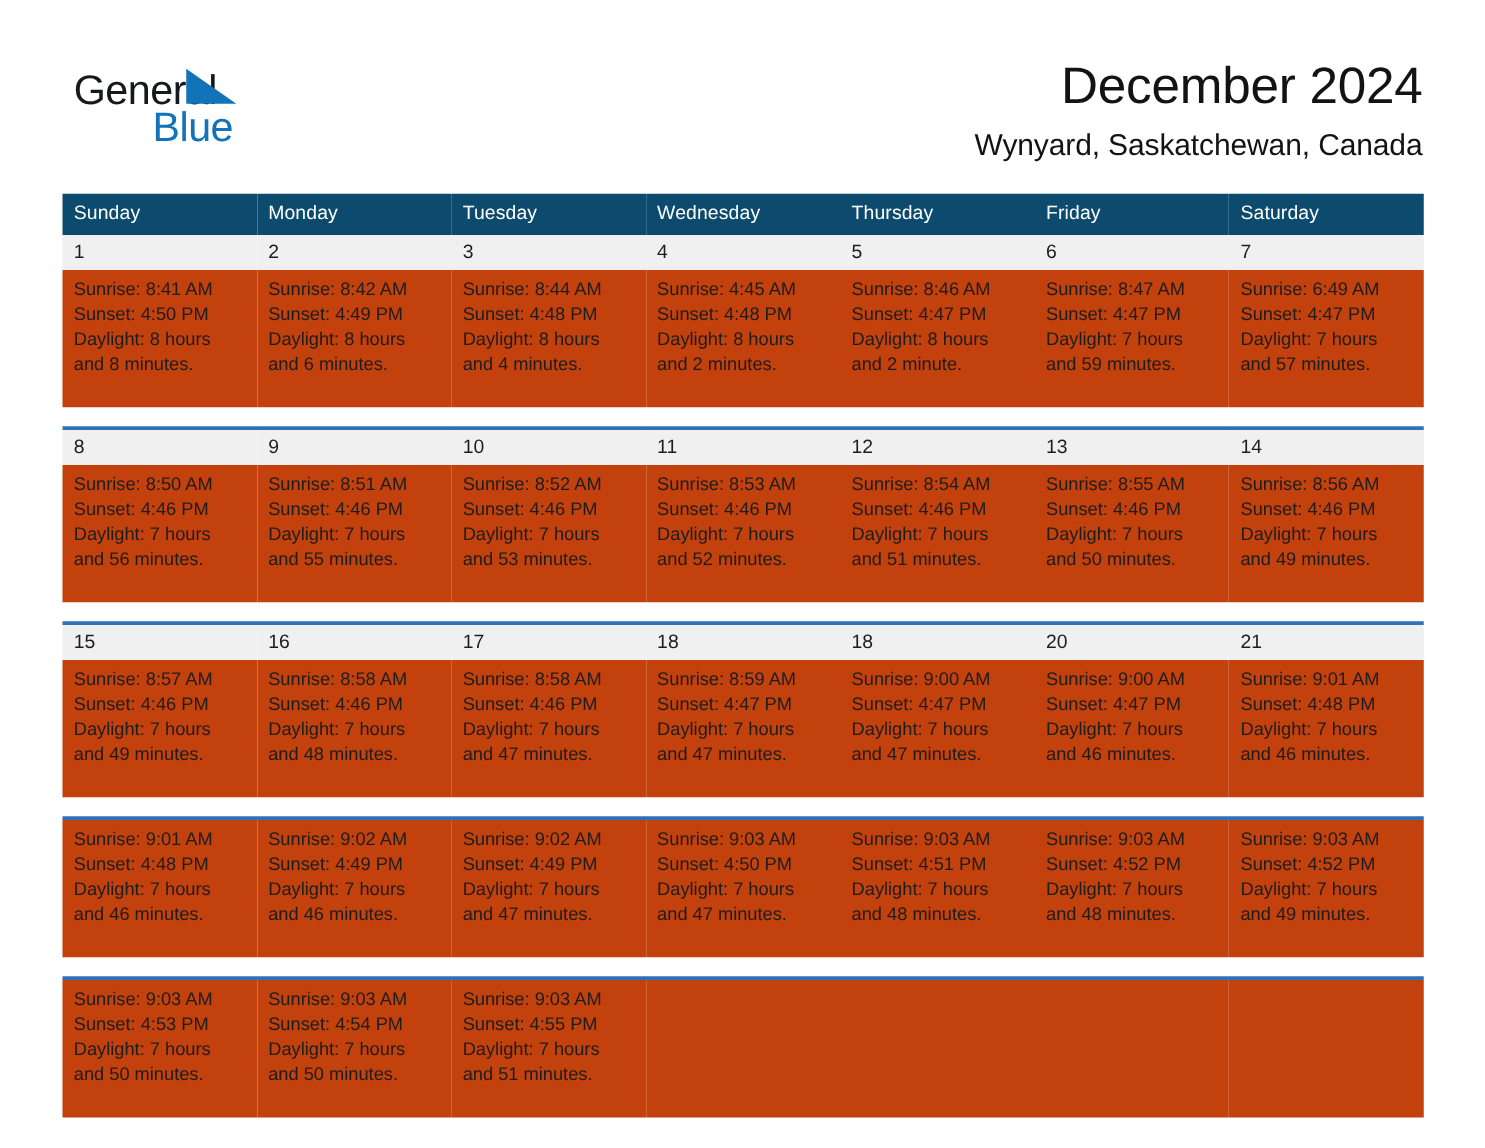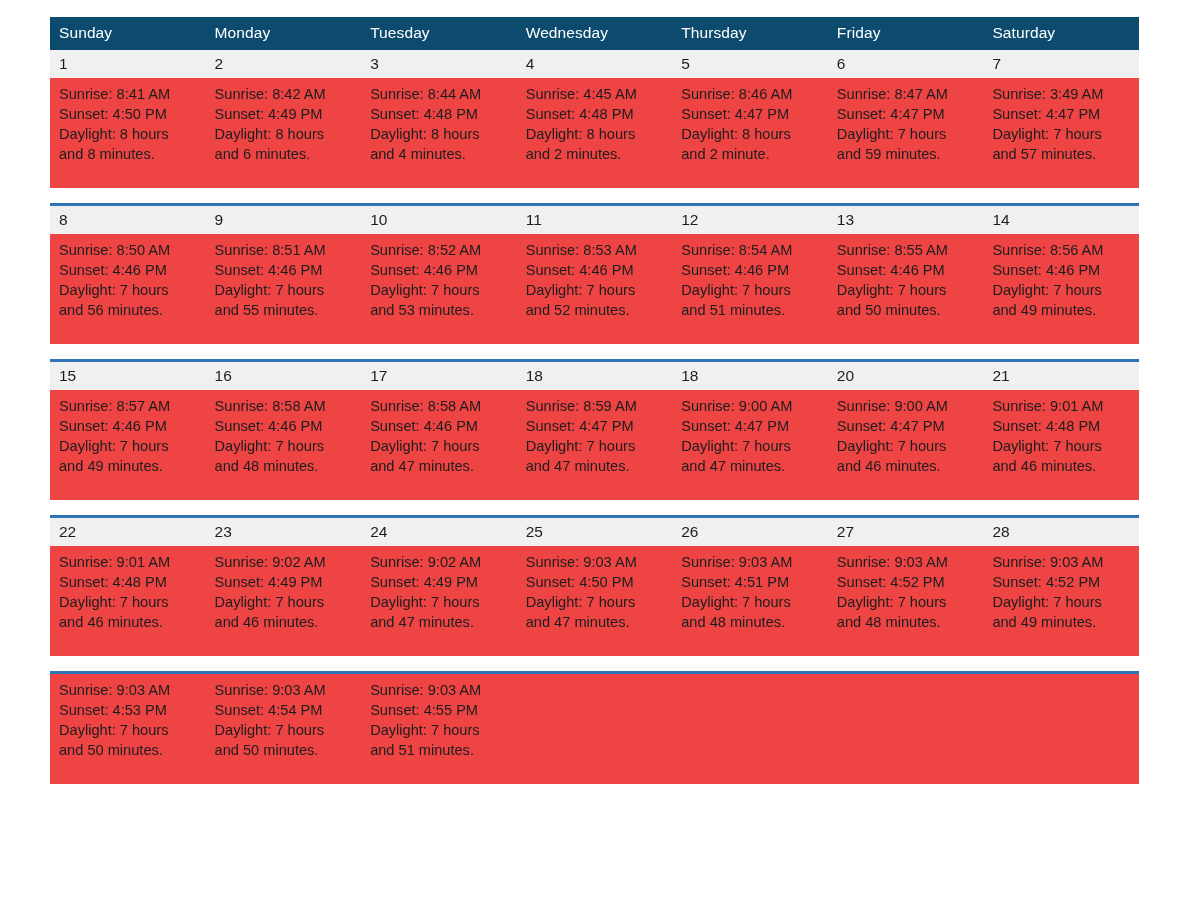--- a/index.html
+++ b/index.html
@@ -128,35 +128,49 @@
     line-height: 1.1;
   }
   .daynum-row td.empty {
     background: #f0f0f0;
   }
 
   .detail-row td {
     vertical-align: top;
     padding: 6px 0 0 9px;
     height: 104px;
-    background: #ef4444;
+    background: #c2410c;
   }
 
   .detail-line {
     font-size: 14.6px;
     line-height: 20px;
     color: #1d1d1d;
     white-space: nowrap;
   }
 </style>
 </head>
 <body>
 
 <div class="page">
 
+  <div class="top-bar">
+
+    <div class="brand">
+      <span class="brand-general">General</span>
+      <span class="brand-triangle"></span>
+      <span class="brand-blue">Blue</span>
+    </div>
+
+    <div class="title-block">
+      <div class="cal-title">December 2024</div>
+      <div class="cal-subtitle">Wynyard, Saskatchewan, Canada</div>
+    </div>
+
+  </div>
 
   <table class="calendar">
     <colgroup>
       <col style="width:14.2857%">
         <col style="width:14.2857%">
         <col style="width:14.2857%">
       <col style="width:14.2857%">
         <col style="width:14.2857%">
         <col style="width:14.2857%">
       <col style="width:14.2857%">
@@ -213,21 +227,21 @@
             <div class="detail-line">Daylight: 8 hours</div>
             <div class="detail-line">and 2 minute.</div>
           </td>
           <td>
             <div class="detail-line">Sunrise: 8:47 AM</div>
             <div class="detail-line">Sunset: 4:47 PM</div>
             <div class="detail-line">Daylight: 7 hours</div>
             <div class="detail-line">and 59 minutes.</div>
           </td>
           <td>
-            <div class="detail-line">Sunrise: 3:49 AM</div>
+            <div class="detail-line">Sunrise: 6:49 AM</div>
             <div class="detail-line">Sunset: 4:47 PM</div>
             <div class="detail-line">Daylight: 7 hours</div>
             <div class="detail-line">and 57 minutes.</div>
           </td>
         </tr>
         <tr class="week-sep">
           <td colspan="7">
             <div class="rule"></div>
           </td>
         </tr>
@@ -340,29 +354,20 @@
             <div class="detail-line">Sunset: 4:48 PM</div>
             <div class="detail-line">Daylight: 7 hours</div>
             <div class="detail-line">and 46 minutes.</div>
           </td>
         </tr>
         <tr class="week-sep">
           <td colspan="7">
             <div class="rule"></div>
           </td>
         </tr>
-        <tr class="daynum-row">
-          <td>22</td>
-          <td>23</td>
-          <td>24</td>
-          <td>25</td>
-          <td>26</td>
-          <td>27</td>
-          <td>28</td>
-        </tr>
         <tr class="detail-row">
           <td>
             <div class="detail-line">Sunrise: 9:01 AM</div>
             <div class="detail-line">Sunset: 4:48 PM</div>
             <div class="detail-line">Daylight: 7 hours</div>
             <div class="detail-line">and 46 minutes.</div>
           </td>
           <td>
             <div class="detail-line">Sunrise: 9:02 AM</div>
             <div class="detail-line">Sunset: 4:49 PM</div>

